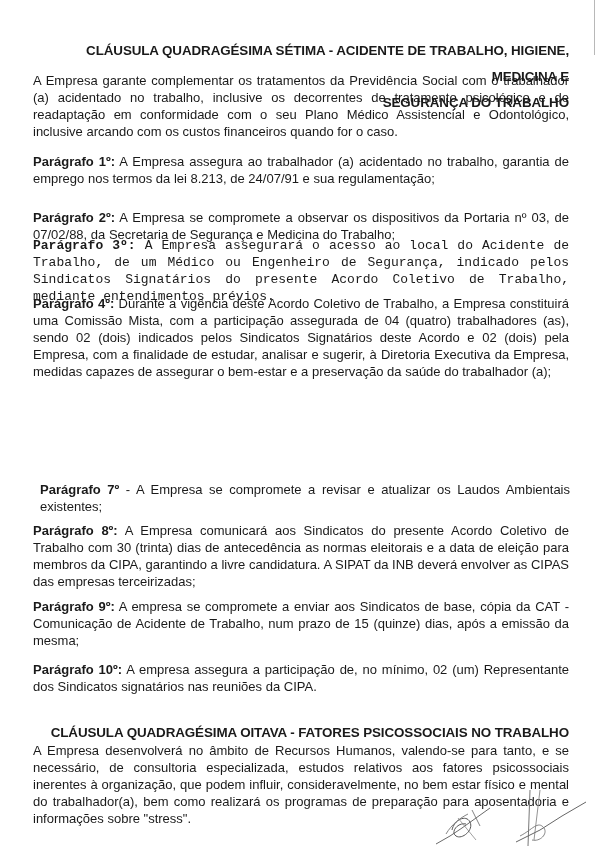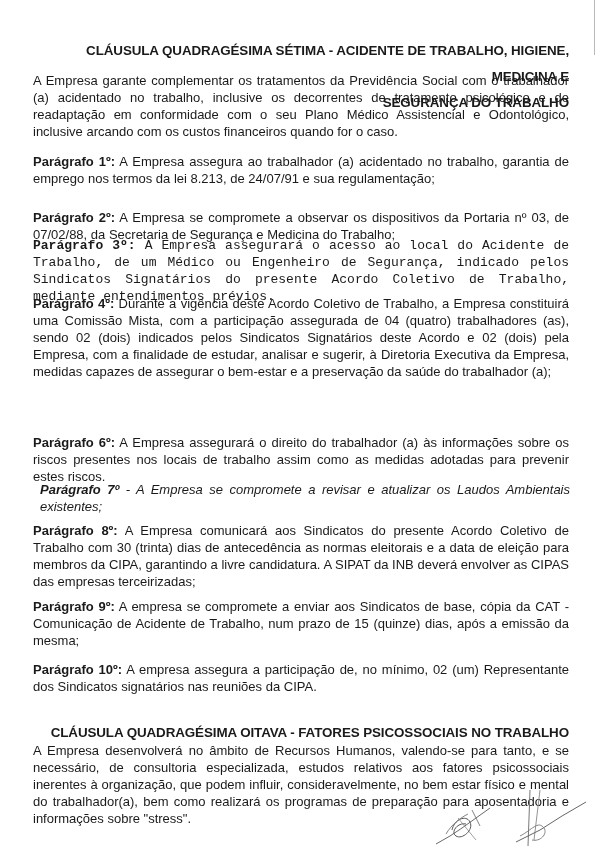--- a/index.html
+++ b/index.html
@@ -29,23 +29,22 @@
 
   <div class="blk" style="top:153px;"><b>Parágrafo 1º:</b><span> A Empresa assegura ao trabalhador (a) acidentado no trabalho, garantia de emprego nos termos da lei 8.213, de 24/07/91 e sua regulamentação;</span></div>
 
   <div class="blk" style="top:209px;"><b>Parágrafo 2º:</b><span> A Empresa se compromete a observar os dispositivos da Portaria nº 03, de 07/02/88, da Secretaria de Segurança e Medicina do Trabalho;</span></div>
 
   <div class="blk" style="top:237px;font-family:Liberation Mono, monospace;"><b>Parágrafo 3º:</b><span> A Empresa assegurará o acesso ao local do Acidente de Trabalho, de um Médico ou Engenheiro de Segurança, indicado pelos Sindicatos Signatários do presente Acordo Coletivo de Trabalho, mediante entendimentos prévios.</span></div>
 
   <div class="blk" style="top:295px;"><b>Parágrafo 4º:</b><span> Durante a vigência deste Acordo Coletivo de Trabalho, a Empresa constituirá uma Comissão Mista, com a participação assegurada de 04 (quatro) trabalhadores (as), sendo 02 (dois) indicados pelos Sindicatos Signatários deste Acordo e 02 (dois) pela Empresa, com a finalidade de estudar, analisar e sugerir, à Diretoria Executiva da Empresa, medidas capazes de assegurar o bem-estar e a preservação da saúde do trabalhador (a);</span></div>
 
 
-  <div class="blk" style="top:434px;"><b>Parágrafo 6º:</b><span> A Empresa assegurará o direito do trabalhador (a) às informações sobre os riscos presentes nos locais de trabalho assim como as medidas adotadas para prevenir  estes riscos.</span></div>
 
-  <div class="blk" style="top:481px; left:40px; width:530px;font-style:italic;"><b>Parágrafo 7º</b><span> - A Empresa se compromete a revisar e atualizar os Laudos Ambientais existentes;</span></div>
+  <div class="blk" style="top:481px; left:40px; width:530px;"><b>Parágrafo 7º</b><span> - A Empresa se compromete a revisar e atualizar os Laudos Ambientais existentes;</span></div>
 
   <div class="blk" style="top:522px;"><b>Parágrafo 8º:</b><span> A Empresa comunicará aos Sindicatos do presente Acordo Coletivo de Trabalho com 30 (trinta) dias de antecedência as normas eleitorais e a data de eleição para membros da CIPA, garantindo a livre candidatura. A SIPAT da INB deverá envolver as CIPAS das empresas terceirizadas;</span></div>
 
   <div class="blk" style="top:598px;"><b>Parágrafo 9º:</b><span> A empresa se compromete a enviar aos Sindicatos de base, cópia da CAT - Comunicação de Acidente de Trabalho, num prazo de 15 (quinze) dias, após a emissão da mesma;</span></div>
 
   <div class="blk" style="top:661px;"><b>Parágrafo 10º:</b><span> A empresa assegura a participação de, no mínimo, 02 (um) Representante dos Sindicatos signatários nas reuniões da CIPA.</span></div>
 
   <div class="blk heading" style="top:720px;">CLÁUSULA QUADRAGÉSIMA OITAVA - FATORES PSICOSSOCIAIS NO TRABALHO</div>
 
   <div class="blk" style="top:742px;">A Empresa desenvolverá no âmbito de Recursos Humanos, valendo-se para tanto, e se necessário, de consultoria especializada, estudos relativos aos fatores psicossociais inerentes à organização, que podem influir, consideravelmente, no bem estar físico e mental do trabalhador(a), bem como realizará os programas de preparação para aposentadoria e informações sobre "stress".</div>

